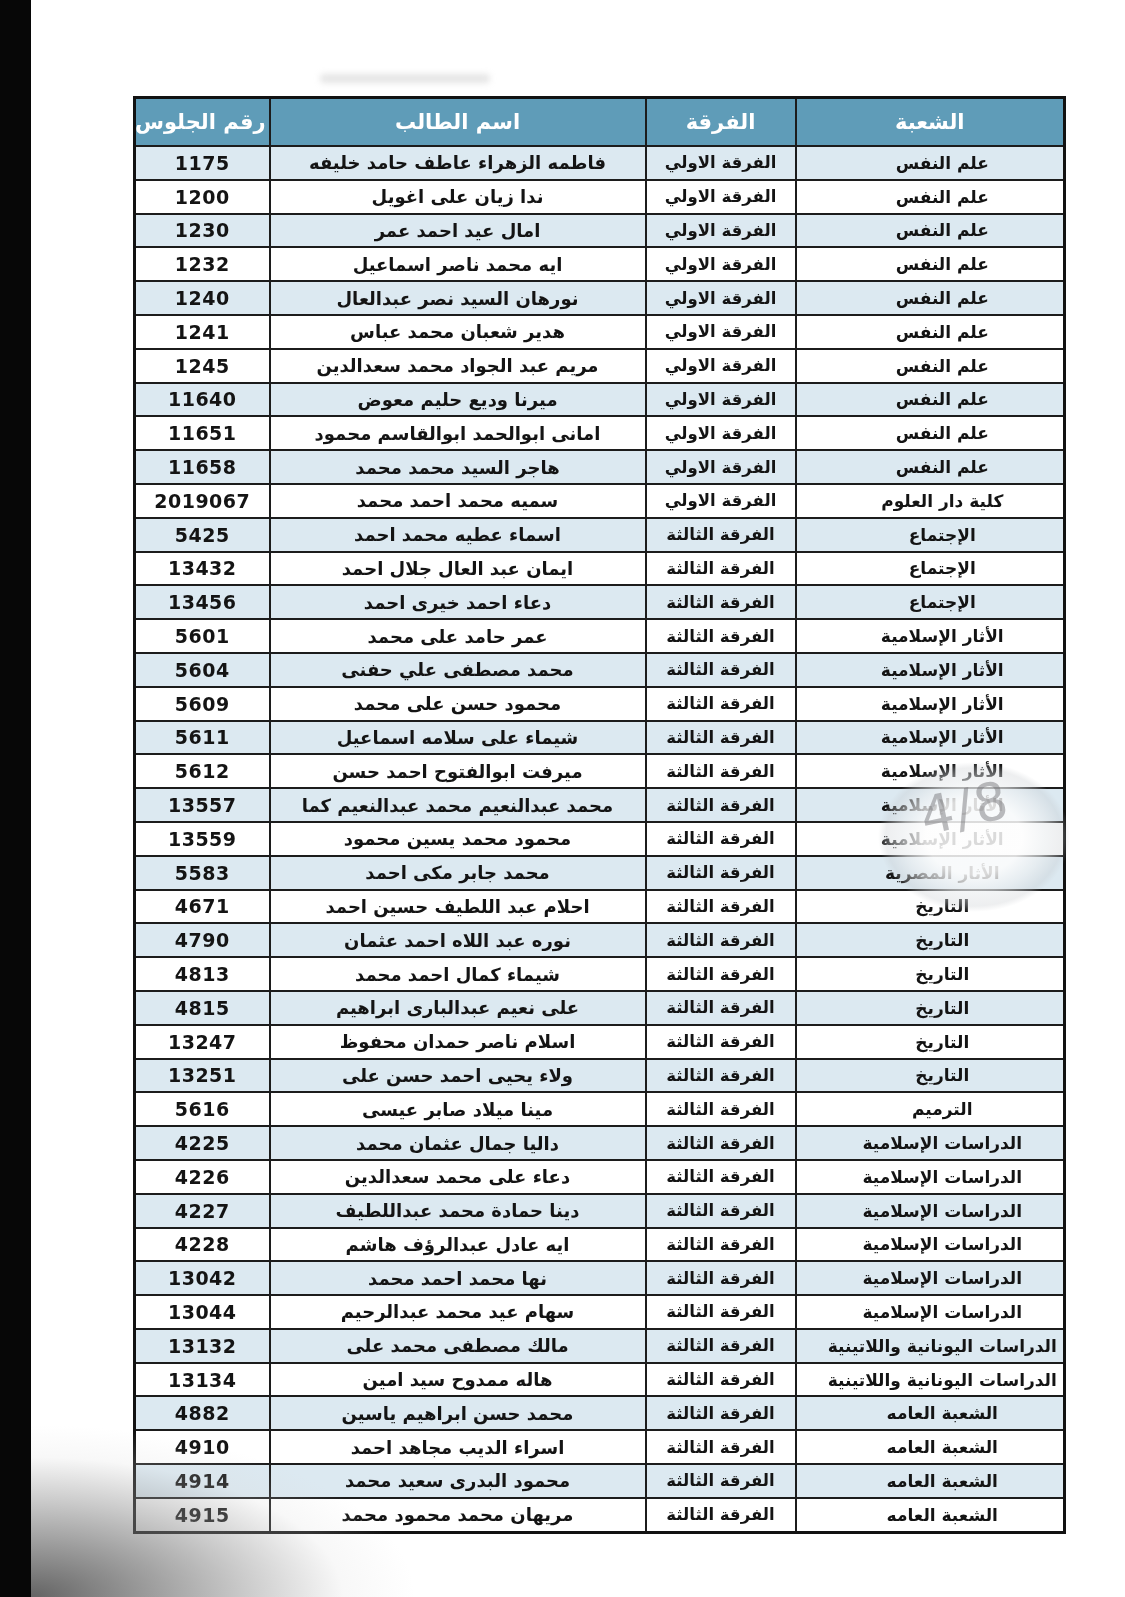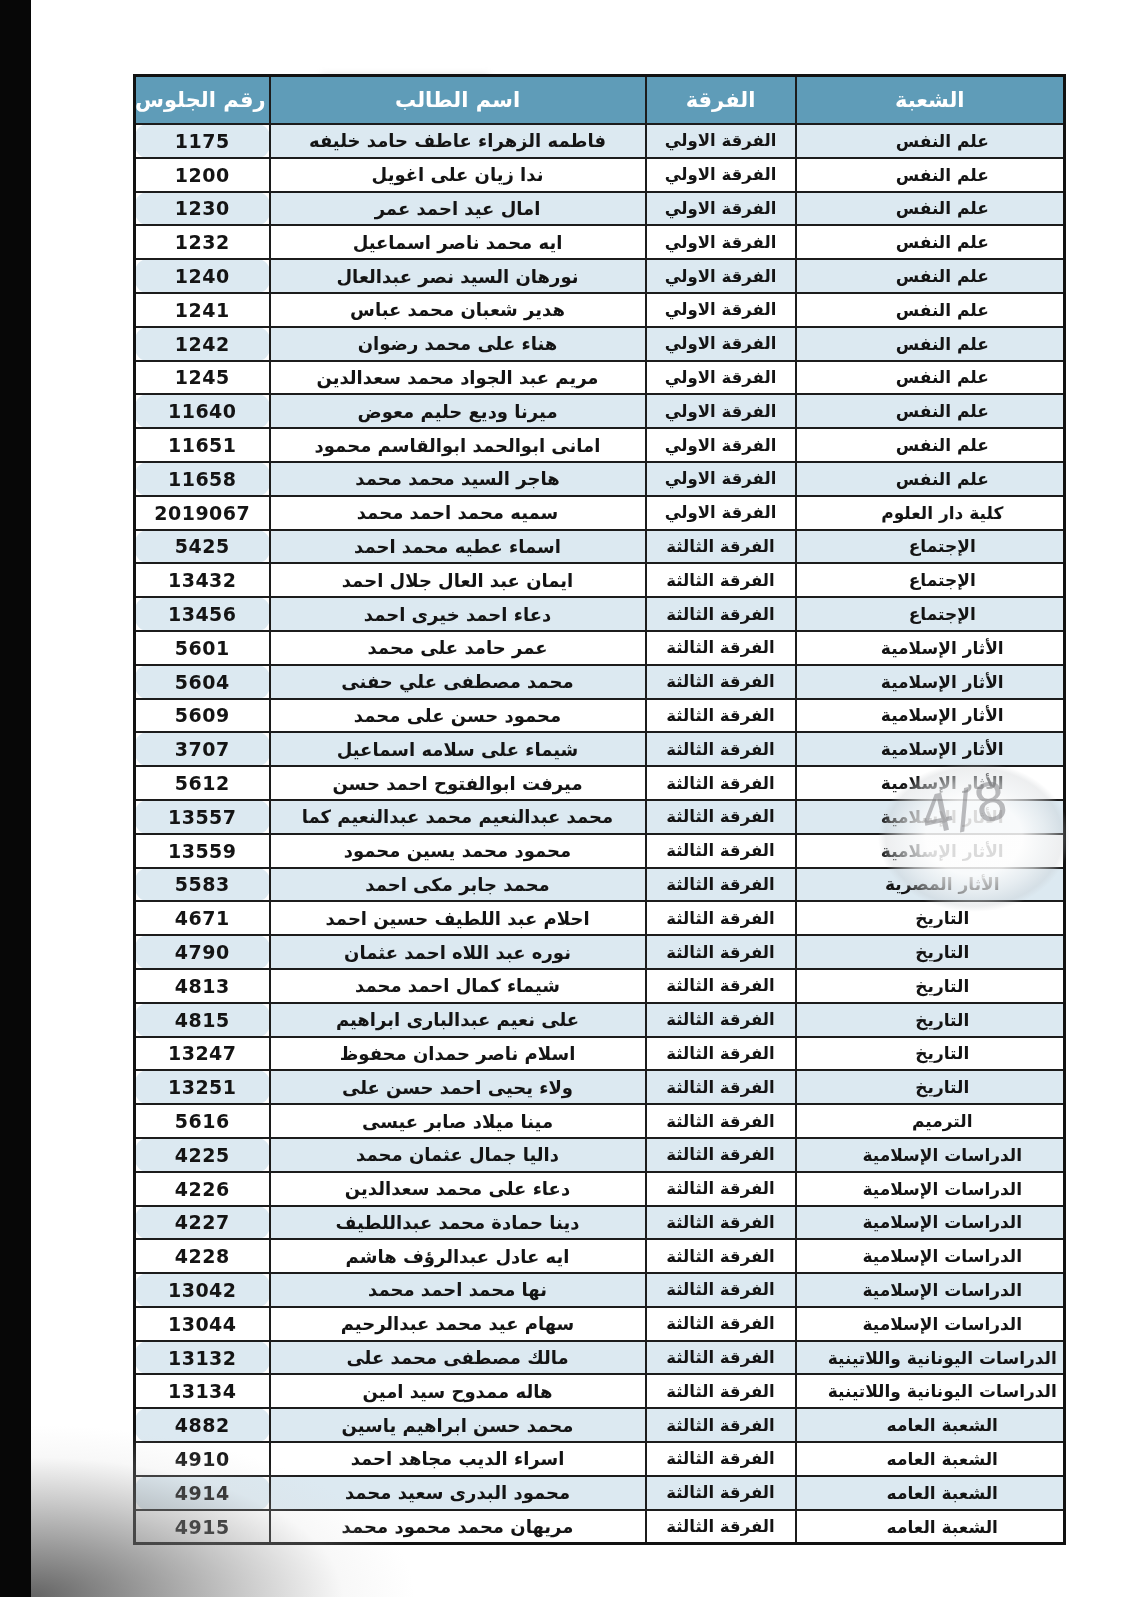--- a/index.html
+++ b/index.html
@@ -19,21 +19,21 @@
     position:absolute; left:31px; top:1405px;
     width:470px; height:192px;
     background:radial-gradient(ellipse 480px 215px at 0% 100%,
       rgba(72,72,72,.85) 0%,
       rgba(140,140,140,.45) 45%,
       rgba(215,215,215,.18) 65%,
       rgba(255,255,255,0) 80%);
     pointer-events:none;
   }
   .table-wrap {
-    position:absolute; left:133px; top:74px;
+    position:absolute; left:133px; top:96px;
   }
   table {
     border-collapse:collapse;
     table-layout:fixed;
     width:930px;
     border:3px solid #121212;
   }
   th, td {
     border:2.4px solid var(--border-color,#1c1c1c);
     text-align:center;
@@ -50,21 +50,21 @@
     height:46px;
   }
   tbody td {
     height:31.8px;
     background:#ffffff;
     color:#141414;
     font-weight:bold;
     font-size:17px;
   }
   tbody tr.alt td { background:var(--row-alt,#dce9f1); }
-  td.c-seat { font-size:19px; font-weight:600; letter-spacing:.5px;border-radius:13px; }
+  td.c-seat { font-size:19px; font-weight:600; letter-spacing:.5px; }
   td.c-name { font-size:18px; }
   td.c-year { font-size:16.5px;margin-top:20px; }
   td.c-section { font-size:17px;padding-left:29px; }
   .wm-blob {
     position:absolute; left:878px; top:762px;
     width:192px; height:150px;
     border-radius:50%;
     background:radial-gradient(closest-side,
       rgba(253,253,253,.85) 50%,
       rgba(235,238,240,.62) 74%,
@@ -141,26 +141,20 @@
     <td class="c-name" dir="rtl">نورهان السيد نصر عبدالعال</td>
     <td class="c-year" dir="rtl">الفرقة الاولي</td>
     <td class="c-section" dir="rtl">علم النفس</td>
   </tr>
         <tr>
     <td class="c-seat" dir="ltr">1241</td>
     <td class="c-name" dir="rtl">هدير شعبان محمد عباس</td>
     <td class="c-year" dir="rtl">الفرقة الاولي</td>
     <td class="c-section" dir="rtl">علم النفس</td>
   </tr>
-        <tr class="alt">
-    <td class="c-seat" dir="ltr">1242</td>
-    <td class="c-name" dir="rtl">هناء على محمد رضوان</td>
-    <td class="c-year" dir="rtl">الفرقة الاولي</td>
-    <td class="c-section" dir="rtl">علم النفس</td>
-  </tr>
         <tr>
     <td class="c-seat" dir="ltr">1245</td>
     <td class="c-name" dir="rtl">مريم عبد الجواد محمد سعدالدين</td>
     <td class="c-year" dir="rtl">الفرقة الاولي</td>
     <td class="c-section" dir="rtl">علم النفس</td>
   </tr>
         <tr class="alt">
     <td class="c-seat" dir="ltr">11640</td>
     <td class="c-name" dir="rtl">ميرنا وديع حليم معوض</td>
     <td class="c-year" dir="rtl">الفرقة الاولي</td>
@@ -214,21 +208,21 @@
     <td class="c-year" dir="rtl">الفرقة الثالثة</td>
     <td class="c-section" dir="rtl">الأثار الإسلامية</td>
   </tr>
         <tr>
     <td class="c-seat" dir="ltr">5609</td>
     <td class="c-name" dir="rtl">محمود حسن على محمد</td>
     <td class="c-year" dir="rtl">الفرقة الثالثة</td>
     <td class="c-section" dir="rtl">الأثار الإسلامية</td>
   </tr>
         <tr class="alt">
-    <td class="c-seat" dir="ltr">3707</td>
+    <td class="c-seat" dir="ltr">5611</td>
     <td class="c-name" dir="rtl">شيماء على سلامه اسماعيل</td>
     <td class="c-year" dir="rtl">الفرقة الثالثة</td>
     <td class="c-section" dir="rtl">الأثار الإسلامية</td>
   </tr>
         <tr>
     <td class="c-seat" dir="ltr">5612</td>
     <td class="c-name" dir="rtl">ميرفت ابوالفتوح احمد حسن</td>
     <td class="c-year" dir="rtl">الفرقة الثالثة</td>
     <td class="c-section" dir="rtl">الأثار الإسلامية</td>
   </tr>

